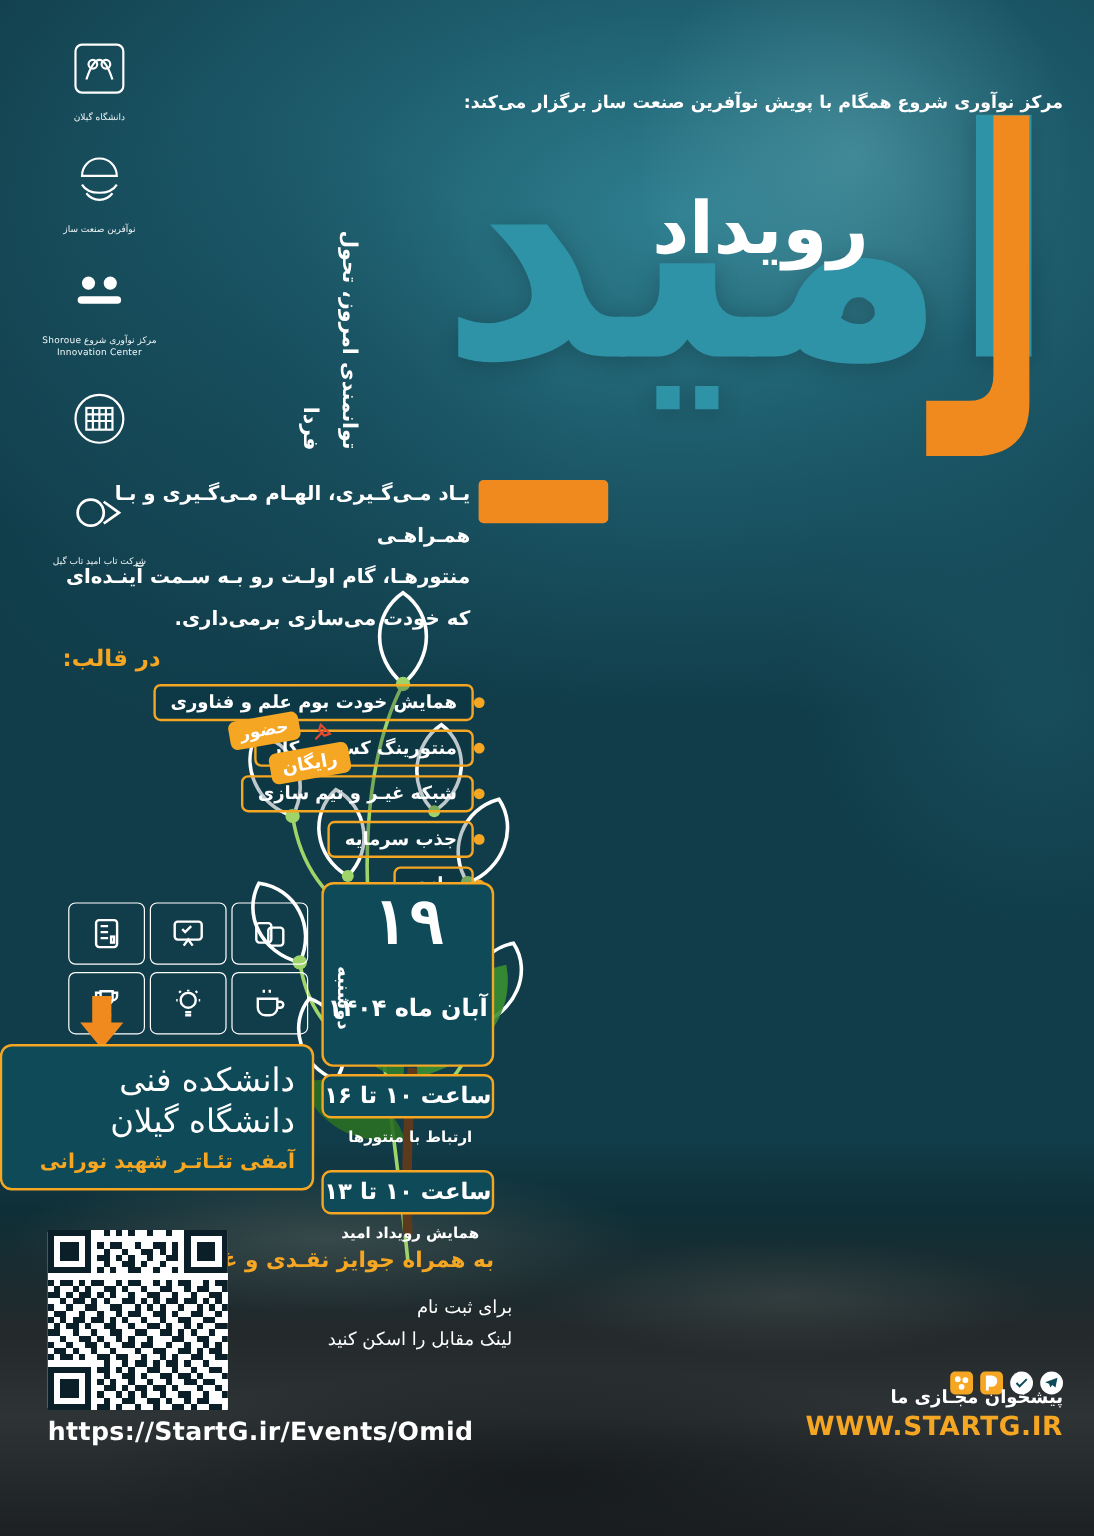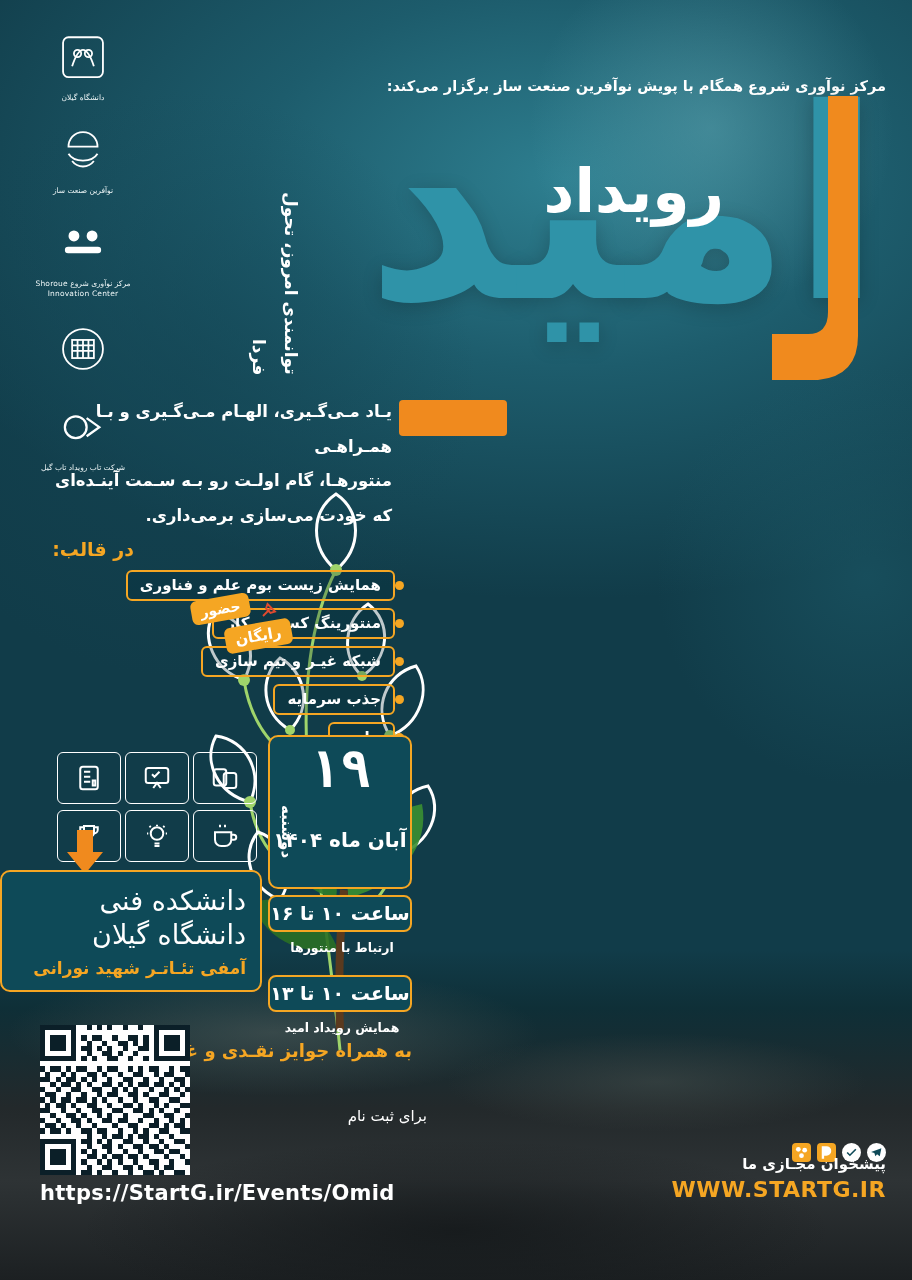--- a/index.html
+++ b/index.html
@@ -312,21 +312,21 @@
       <div class="logo-cap"></div>
     </div>
 
     <div class="logo-item">
       <div class="logo-mark">
         <svg viewBox="0 0 64 64" xmlns="http://www.w3.org/2000/svg" fill="none" stroke="#ffffff" stroke-width="2.5">
           <circle cx="24" cy="30" r="12"></circle>
           <path d="M36 20l14 10-14 10"></path>
         </svg>
       </div>
-      <div class="logo-cap">شرکت تاب رویداد تاب گیل</div>
+      <div class="logo-cap">شرکت تاب امید تاب گیل</div>
     </div>
 
   </div>
 
   <div class="kicker">مرکز نوآوری شروع همگام با پویش نوآفرین صنعت ساز برگزار می‌کند:</div>
 
   <div class="title-wrap">
     <div class="word-omid">امید</div>
     <svg class="omid-accent" viewBox="0 0 120 300" xmlns="http://www.w3.org/2000/svg">
       <path d="M86 0 h30 v240 q0 40 -40 44 h-46 v-46 h36 q20 0 20 -22z" fill="#f08a1e"></path>
@@ -339,21 +339,21 @@
   <div class="intro">
     <div>یـاد مـی‌گـیری، الهـام مـی‌گـیری و بـا همـراهـی</div>
     <div>منتورهـا، گام اولـت رو بـه سـمت آینـده‌ای</div>
     <div>که خودت می‌سازی برمی‌داری.</div>
   </div>
 
   <div class="format-head">در قالب:</div>
   <div class="format-list">
     <div class="fmt-row">
       <span class="fmt-dot"></span>
-      <span class="fmt-chip">همایش زیست بوم علم و فناوری</span>
+      <span class="fmt-chip">همایش خودت بوم علم و فناوری</span>
     </div>
     <div class="fmt-row">
       <span class="fmt-dot"></span>
       <span class="fmt-chip">منتورینگ کسب و کار</span>
     </div>
     <div class="fmt-row">
       <span class="fmt-dot"></span>
       <span class="fmt-chip">شبکه غیـر و تیم سازی</span>
     </div>
     <div class="fmt-row">
@@ -479,20 +479,21 @@
         <path d="M9 25h2v1H9zM12 25h1v1h-1zM14 25h2v1h-2zM17 25h2v1h-2zM20 25h1v1h-1zM24 25h1v1h-1zM27 25h1v1h-1z"></path>
         <path d="M8 26h1v1H8zM11 26h1v1h-1zM13 26h1v1h-1zM15 26h1v1h-1zM18 26h1v1h-1zM21 26h2v1h-2zM25 26h1v1h-1zM28 26h1v1h-1z"></path>
         <path d="M9 27h1v1H9zM12 27h2v1h-2zM16 27h2v1h-2zM19 27h1v1h-1zM22 27h1v1h-1zM24 27h2v1h-2z"></path>
         <path d="M8 28h2v1H8zM11 28h1v1h-1zM14 28h1v1h-1zM17 28h1v1h-1zM20 28h2v1h-2zM23 28h1v1h-1zM26 28h2v1h-2z"></path>
       </g>
     </svg>
   </div>
 
   <div class="qr-note">
     <div>برای ثبت نام</div>
+    <div>لینک مقابل را اسکن کنید</div>
   </div>
 
   <div class="reg-url">https://StartG.ir/Events/Omid</div>
 
   <div class="social">
     <span class="soc">
       <svg viewBox="0 0 24 24" xmlns="http://www.w3.org/2000/svg" fill="#0e4a58">
           <path d="M21 4L2 11l6 2 2 6 3-4 5 4 3-15z"></path>
         </svg>
     </span>

